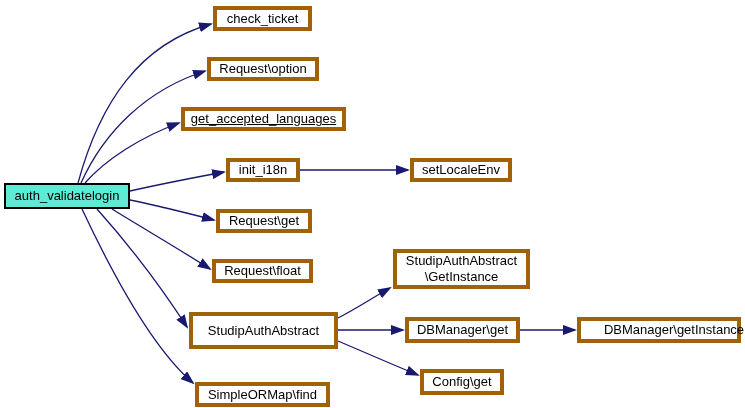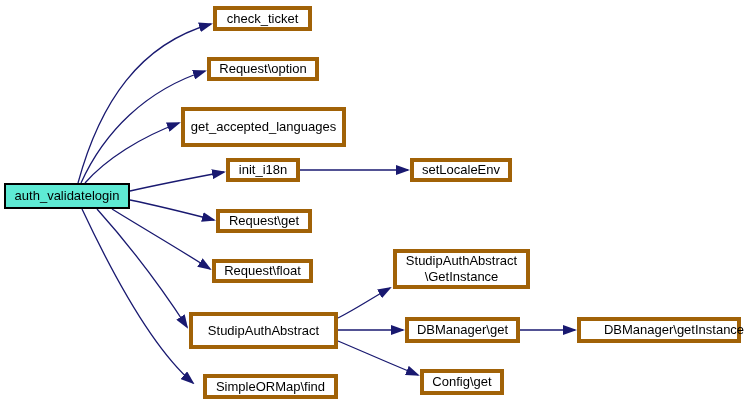--- a/index.html
+++ b/index.html
@@ -75,39 +75,39 @@
   <div id="nodes">
       <div class="node root" style="left: 4px; top: 183px; width: 126px; height: 26px;">
         <span class="node-line">auth_validatelogin</span>
       </div>
       <div class="node" style="left: 213px; top: 6px; width: 99px; height: 25px;">
         <span class="node-line">check_ticket</span>
       </div>
       <div class="node" style="left: 207px; top: 57px; width: 112px; height: 24px;">
         <span class="node-line">Request\option</span>
       </div>
-      <div class="node" style="left: 181px; top: 107px; width: 165px; height: 40px;">
+      <div class="node" style="left: 181px; top: 107px; width: 165px; height: 24px; text-decoration: underline;">
         <span class="node-line">get_accepted_languages</span>
       </div>
       <div class="node" style="left: 226px; top: 158px; width: 74px; height: 24px;">
         <span class="node-line">init_i18n</span>
       </div>
       <div class="node" style="left: 410px; top: 158px; width: 102px; height: 24px;">
         <span class="node-line">setLocaleEnv</span>
       </div>
       <div class="node" style="left: 216px; top: 209px; width: 96px; height: 24px;">
         <span class="node-line">Request\get</span>
       </div>
       <div class="node" style="left: 212px; top: 259px; width: 101px; height: 24px;">
         <span class="node-line">Request\float</span>
       </div>
       <div class="node" style="left: 189px; top: 312px; width: 149px; height: 37px;">
         <span class="node-line">StudipAuthAbstract</span>
       </div>
-      <div class="node" style="left: 195px; top: 374px; width: 135px; height: 25px; margin-left: 8px;">
+      <div class="node" style="left: 195px; top: 382px; width: 135px; height: 25px;">
         <span class="node-line">SimpleORMap\find</span>
       </div>
       <div class="node" style="left: 393px; top: 249px; width: 137px; height: 40px;">
         <span class="node-line">StudipAuthAbstract</span>
         <span class="node-line">\GetInstance</span>
       </div>
       <div class="node" style="left: 405px; top: 317px; width: 115px; height: 26px;">
         <span class="node-line">DBManager\get</span>
       </div>
       <div class="node" style="left: 577px; top: 317px; width: 164px; height: 26px; padding-left: 30px;">

